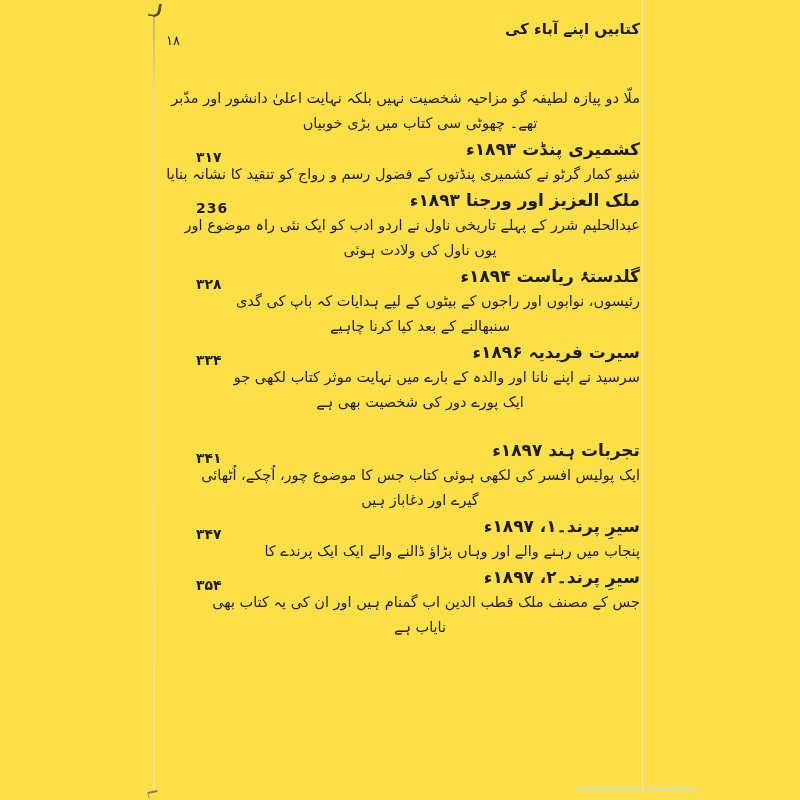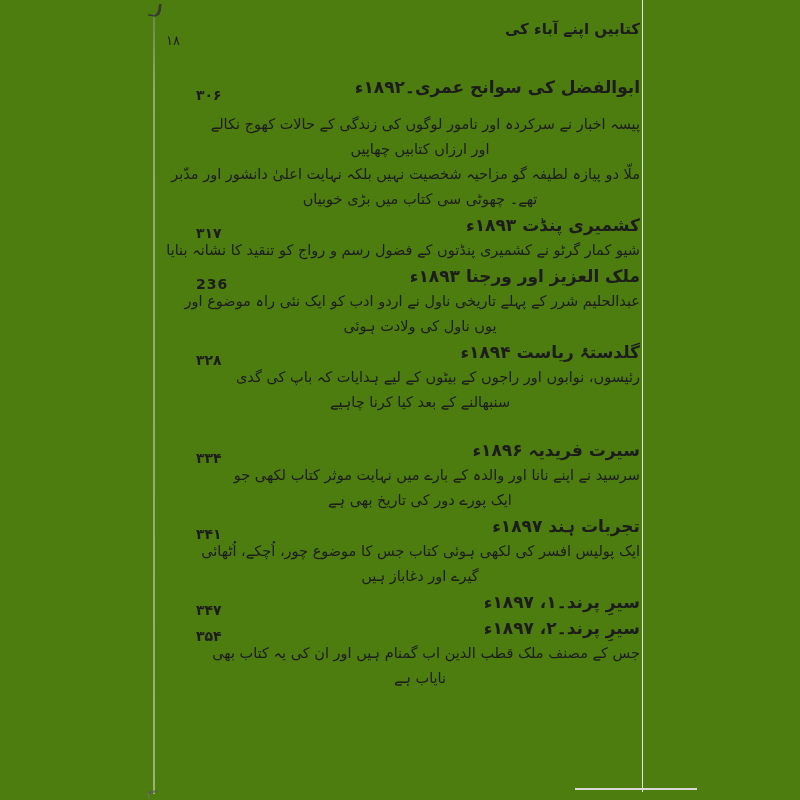--- a/index.html
+++ b/index.html
@@ -4,21 +4,21 @@
 <style>
   html, body { margin: 0; padding: 0; }
   body {
     width: 800px; height: 800px;
     background: #fafaf9;
     font-family: "DejaVu Sans", sans-serif;
     color: #1c1c1c;
     position: relative;
     overflow: hidden;
   }
-  .paper { position: absolute; inset: 0; background: #4d7c0f; }
+  .paper { position: absolute; inset: 0; background: #fde047; }
 
   
   .gutter-line {
     position: absolute; left: 153px; top: 14px; width: 2px; height: 780px;
     background: linear-gradient(#8f8f8f, #d7d7d5 10%, #dcdcda 60%, #e8e8e6);
     opacity: .5;
   }
   .artifact-top {
     position: absolute; left: 149px; top: 3px; width: 9px; height: 12px;
     border-right: 3px solid #2e2e2e; border-bottom: 2px solid #2e2e2e;
@@ -83,28 +83,20 @@
   <div class="edge-bottom"></div>
   <div class="artifact-bottom"></div>
 
   <div class="content">
     <div class="page-header">
       <div class="running-title" dir="rtl">کتابیں اپنے آباء کی</div>
       <div class="folio">۱۸</div>
     </div>
 
     <div id="entries">
-  <section class="entry">
-    <div class="entry-head">
-      <span class="page-num">۳۰۶</span>
-      <h3 class="entry-title" dir="rtl">ابوالفضل کی سوانح عمری۔۱۸۹۲ء</h3>
-    </div>
-    <p class="desc line1" dir="rtl">پیسہ اخبار نے سرکردہ اور نامور لوگوں کی زندگی کے حالات کھوج نکالے</p>
-    <p class="desc line2" dir="rtl">اور ارزاں کتابیں چھاپیں</p>
-  </section>
 
   <section class="entry">
     <p class="desc line1" dir="rtl">ملّا دو پیازہ لطیفہ گو مزاحیہ شخصیت نہیں بلکہ نہایت اعلیٰ دانشور اور مدّبر</p>
     <p class="desc line2" dir="rtl">تھے۔ چھوٹی سی کتاب میں بڑی خوبیاں</p>
   </section>
 
   <section class="entry">
     <div class="entry-head">
       <span class="page-num">۳۱۷</span>
       <h3 class="entry-title" dir="rtl">کشمیری پنڈت ۱۸۹۳ء</h3>
@@ -129,37 +121,38 @@
     <p class="desc line1" dir="rtl">رئیسوں، نوابوں اور راجوں کے بیٹوں کے لیے ہدایات کہ باپ کی گدی</p>
     <p class="desc line2" dir="rtl">سنبھالنے کے بعد کیا کرنا چاہیے</p>
   </section>
 
   <section class="entry">
     <div class="entry-head">
       <span class="page-num">۳۳۴</span>
       <h3 class="entry-title" dir="rtl">سیرت فریدیہ ۱۸۹۶ء</h3>
     </div>
     <p class="desc line1" dir="rtl">سرسید نے اپنے نانا اور والدہ کے بارے میں نہایت موثر کتاب لکھی جو</p>
-    <p class="desc line2" dir="rtl">ایک پورے دور کی تاریخ بھی ہے</p>
+    <p class="desc line2" dir="rtl">ایک پورے دور کی شخصیت بھی ہے</p>
   </section>
 
   <section class="entry">
     <div class="entry-head">
       <span class="page-num">۳۴۱</span>
       <h3 class="entry-title" dir="rtl">تجربات ہند ۱۸۹۷ء</h3>
     </div>
     <p class="desc line1" dir="rtl">ایک پولیس افسر کی لکھی ہوئی کتاب جس کا موضوع چور، اُچکے، اُٹھائی</p>
     <p class="desc line2" dir="rtl">گیرے اور دغاباز ہیں</p>
   </section>
 
   <section class="entry">
     <div class="entry-head">
       <span class="page-num">۳۴۷</span>
       <h3 class="entry-title" dir="rtl">سیرِ پرند۔۱، ۱۸۹۷ء</h3>
     </div>
+    <p class="desc line1" dir="rtl">پنجاب میں رہنے والے اور وہاں پڑاؤ ڈالنے والے ایک ایک پرندے کا</p>
   </section>
 
   <section class="entry">
     <div class="entry-head">
       <span class="page-num">۳۵۴</span>
       <h3 class="entry-title" dir="rtl">سیرِ پرند۔۲، ۱۸۹۷ء</h3>
     </div>
     <p class="desc line1" dir="rtl">جس کے مصنف ملک قطب الدین اب گمنام ہیں اور ان کی یہ کتاب بھی</p>
     <p class="desc line2" dir="rtl">نایاب ہے</p>
   </section>

